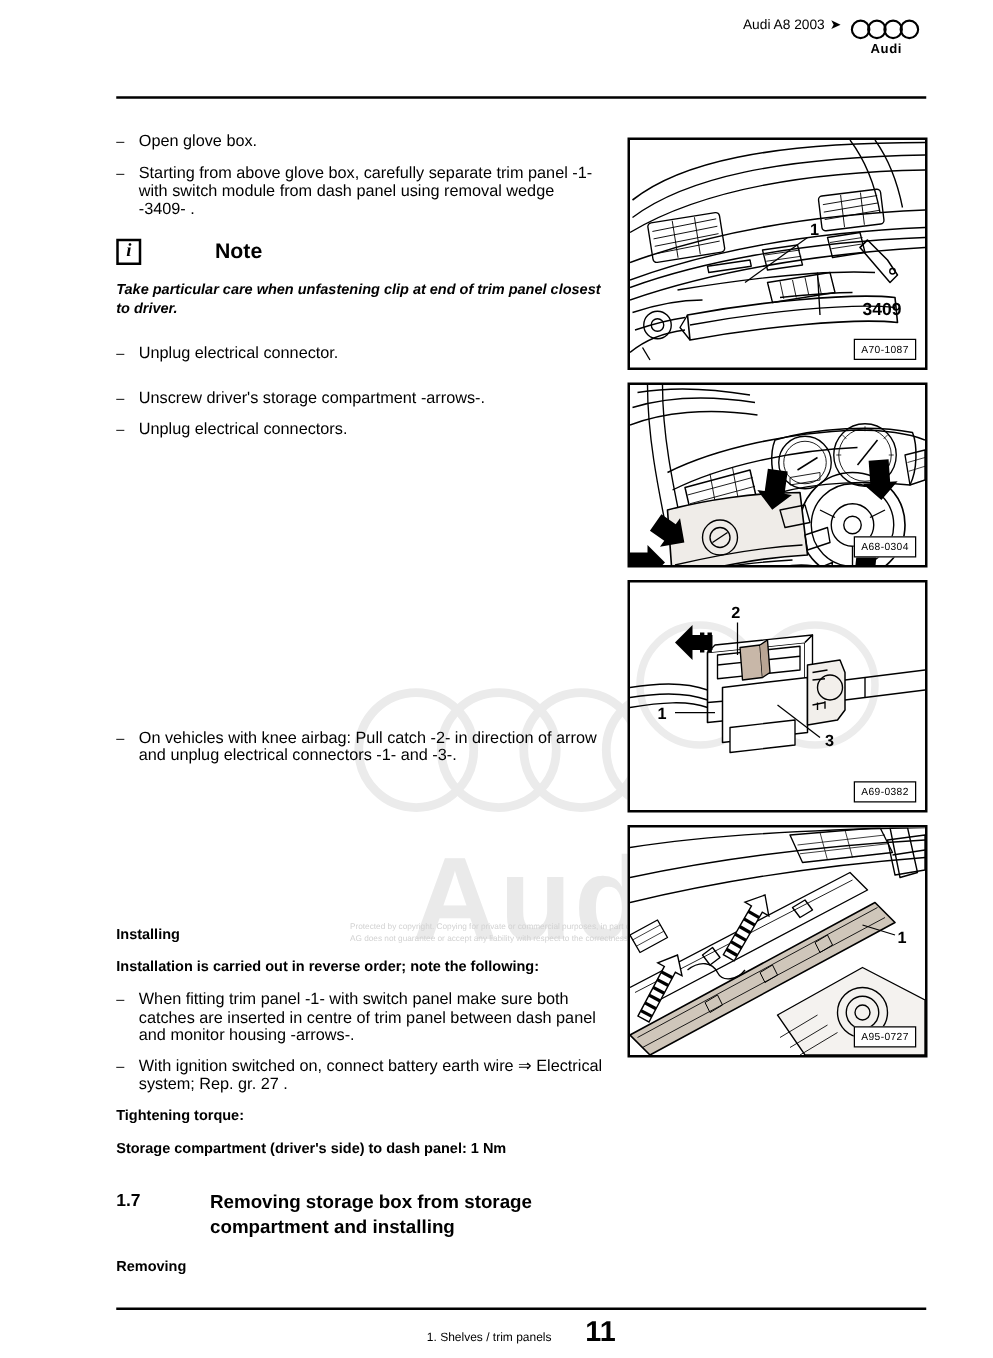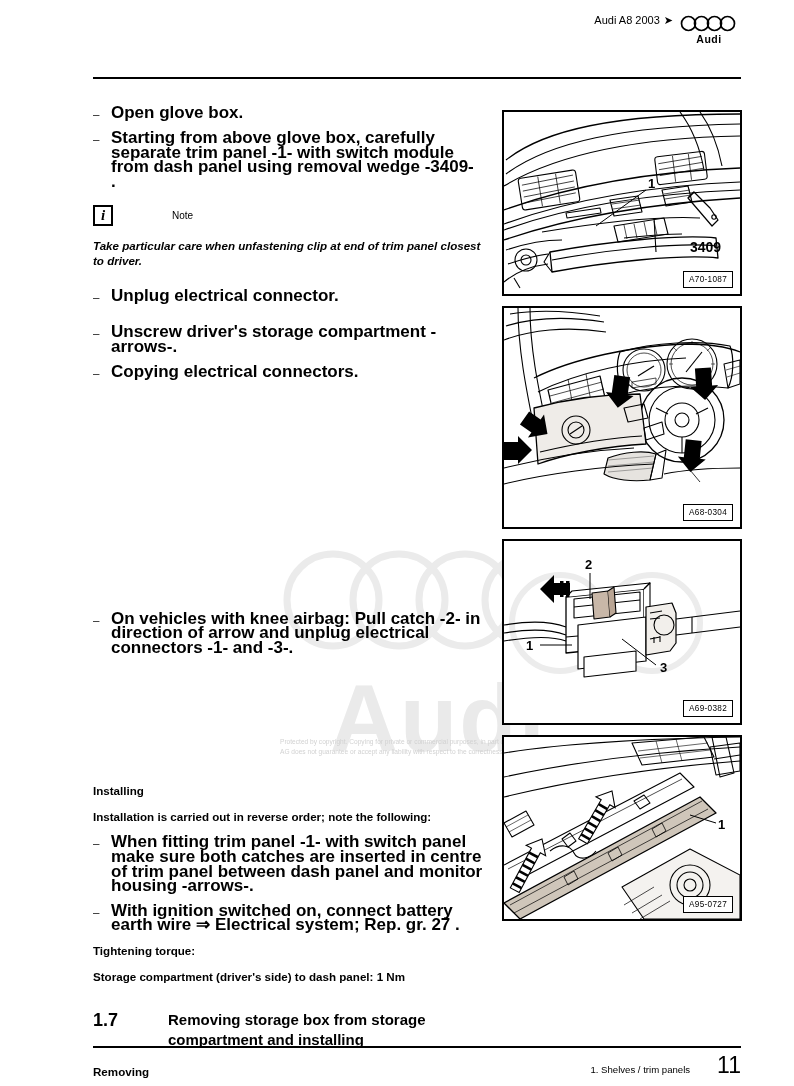--- a/index.html
+++ b/index.html
@@ -32,53 +32,53 @@
   .hdr-logo{position:absolute;right:0px;top:2px;width:64px;text-align:center;}
   .rings{display:block;margin:0 auto;}
   .hdr-logoword{font-size:10.5px;font-weight:bold;letter-spacing:.5px;margin-top:1px;
                 font-family:"Liberation Sans",sans-serif;}
   .rule-top{position:absolute;left:93px;top:77px;width:648px;height:2px;background:#000;z-index:3;}
 
   
   .col-left{position:absolute;left:93px;top:106px;width:390px;z-index:2;}
   .bullet{display:flex;margin-bottom:10px;}
   .bullet .dash{width:18px;flex:0 0 18px;font-size:11.6px;line-height:15px;}
-  .bullet .btxt{font-size:17px;line-height:14.6px;font-weight:bold;}
+  .bullet .btxt{font-size:13px;line-height:14.6px;}
   .para{font-size:11.6px;line-height:15px;margin-bottom:11px;font-weight:bold;}
   .para.ital{font-style:italic;}
 
   .note-head{display:flex;align-items:center;margin:16px 0 12px 0;}
   .note-box{width:20px;height:21px;border:2px solid #000;display:flex;
             align-items:center;justify-content:center;box-sizing:border-box;}
   .note-i{font-family:"Liberation Serif",serif;font-style:italic;font-weight:bold;font-size:15px;line-height:15px;}
-  .note-label{margin-left:11px;font-size:10px;font-weight:normal;padding-left:48px;}
+  .note-label{margin-left:11px;font-size:17px;font-weight:bold;padding-left:48px;}
 
   .spacer-lg{height:222px;}
   .spacer-md{height:118px;}
 
   .sec-head{display:flex;margin-top:26px;margin-bottom:14px;}
-  .sec-num{width:75px;flex:0 0 75px;font-size:18px;font-weight:bold;}
+  .sec-num{width:75px;flex:0 0 75px;font-size:14px;font-weight:bold;}
   .sec-title{font-size:15px;font-weight:bold;line-height:20px;width:300px;}
 
   
   .figcol{position:absolute;left:502px;top:110px;width:240px;z-index:2;}
   .fig{position:relative;border:2.5px solid #000;background:#fff;box-sizing:border-box;
        width:240px;margin-bottom:10px;overflow:hidden;}
   .fig-cap{position:absolute;right:7px;bottom:6px;border:1.2px solid #000;background:#fff;
            padding:3px 5px;font-size:8.2px;letter-spacing:.3px;z-index:6;}
   .fig svg{display:block;}
   .lbl{font-size:13px;font-weight:bold;fill:#000;font-family:"Liberation Sans",sans-serif;}
   .lbl-tool{font-size:14px;font-weight:bold;fill:#000;font-family:"Liberation Sans",sans-serif;}
 
   
   .rule-bot{position:absolute;left:93px;top:1046px;width:648px;height:2px;background:#000;z-index:3;}
   .footer{position:absolute;left:93px;top:1052px;width:648px;z-index:3;
-          display:flex;justify-content:flex-end;align-items:baseline;}
+          display:flex;justify-content:center;align-items:baseline;}
   .foot-txt{font-size:9.6px;}
-  .foot-num{font-size:23px;font-weight:normal;margin-left:27px;}
+  .foot-num{font-size:23px;font-weight:bold;margin-left:27px;}
 </style>
 </head>
 <body>
 
 <div class="page">
 
   <div class="wm-layer">
     <div class="wm-rings">
       <svg width="300" height="120" viewBox="0 0 300 120">
         <g fill="none" stroke="#ebebeb" stroke-width="7">
@@ -145,21 +145,21 @@
 
     <div style="height:11px"></div>
 
     <div class="bullet">
       <span class="dash">–</span>
       <span class="btxt">Unscrew driver's storage compartment -arrows-.</span>
     </div>
 
     <div class="bullet">
       <span class="dash">–</span>
-      <span class="btxt">Copying electrical connectors.</span>
+      <span class="btxt">Unplug electrical connectors.</span>
     </div>
 
     <div class="spacer-lg"></div>
 
     <div class="bullet">
       <span class="dash">–</span>
       <span class="btxt">On vehicles with knee airbag: Pull catch -2- in direction of arrow and unplug electrical connectors -1- and -3-.</span>
     </div>
 
     <div class="spacer-md"></div>
@@ -267,21 +267,21 @@
           <circle cx="210" cy="105" r="2.2"></circle>
 
           <line x1="92" y1="114" x2="142" y2="78" stroke-width="1"></line>
         </g>
         <text class="lbl" x="144" y="76">1</text>
         <text class="lbl-tool" x="186" y="140">3409</text>
       </svg>
       <div class="fig-cap">A70-1087</div>
     </div>
 
-    <div class="fig" style="height:223px;">
+    <div class="fig" style="height:148px;">
       <svg width="236" height="182" viewBox="0 0 236 182">
         <g stroke="#000" fill="none" stroke-width="1.1" stroke-linejoin="round">
 
           <path d="M6,6 C30,2 60,2 96,8"></path>
           <path d="M2,18 C28,10 62,8 100,14"></path>
           <path d="M0,32 C26,22 62,18 102,24"></path>
           <path d="M14,0 C14,40 22,80 30,120"></path>
           <path d="M26,0 C26,40 34,78 42,116"></path>
 
           <path d="M30,70 C70,50 130,38 180,36 C210,36 226,40 236,44" stroke-width="1.3"></path>

